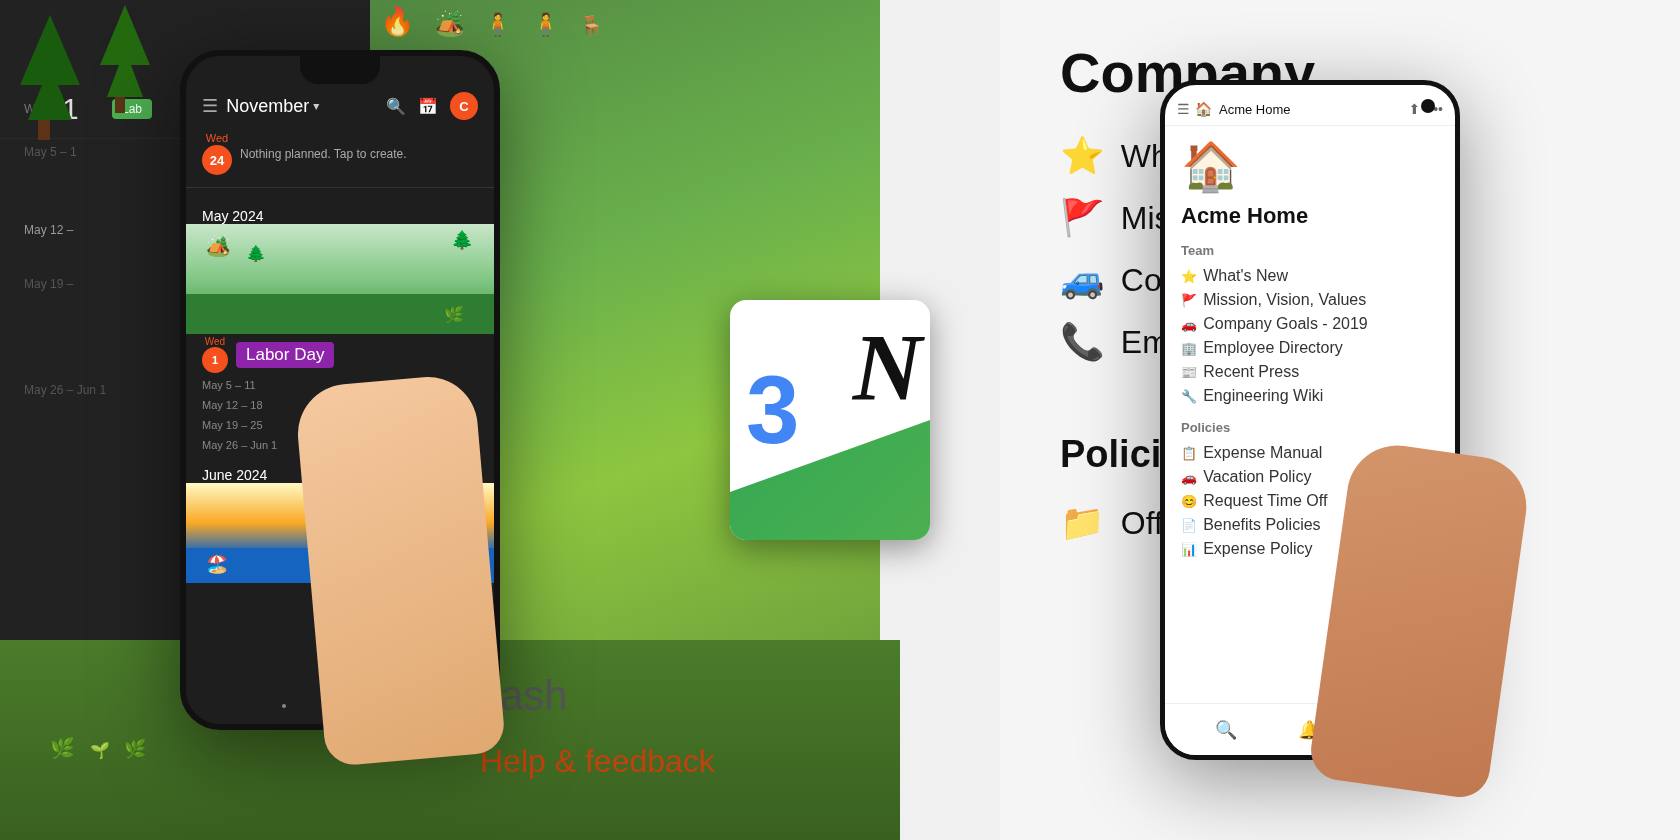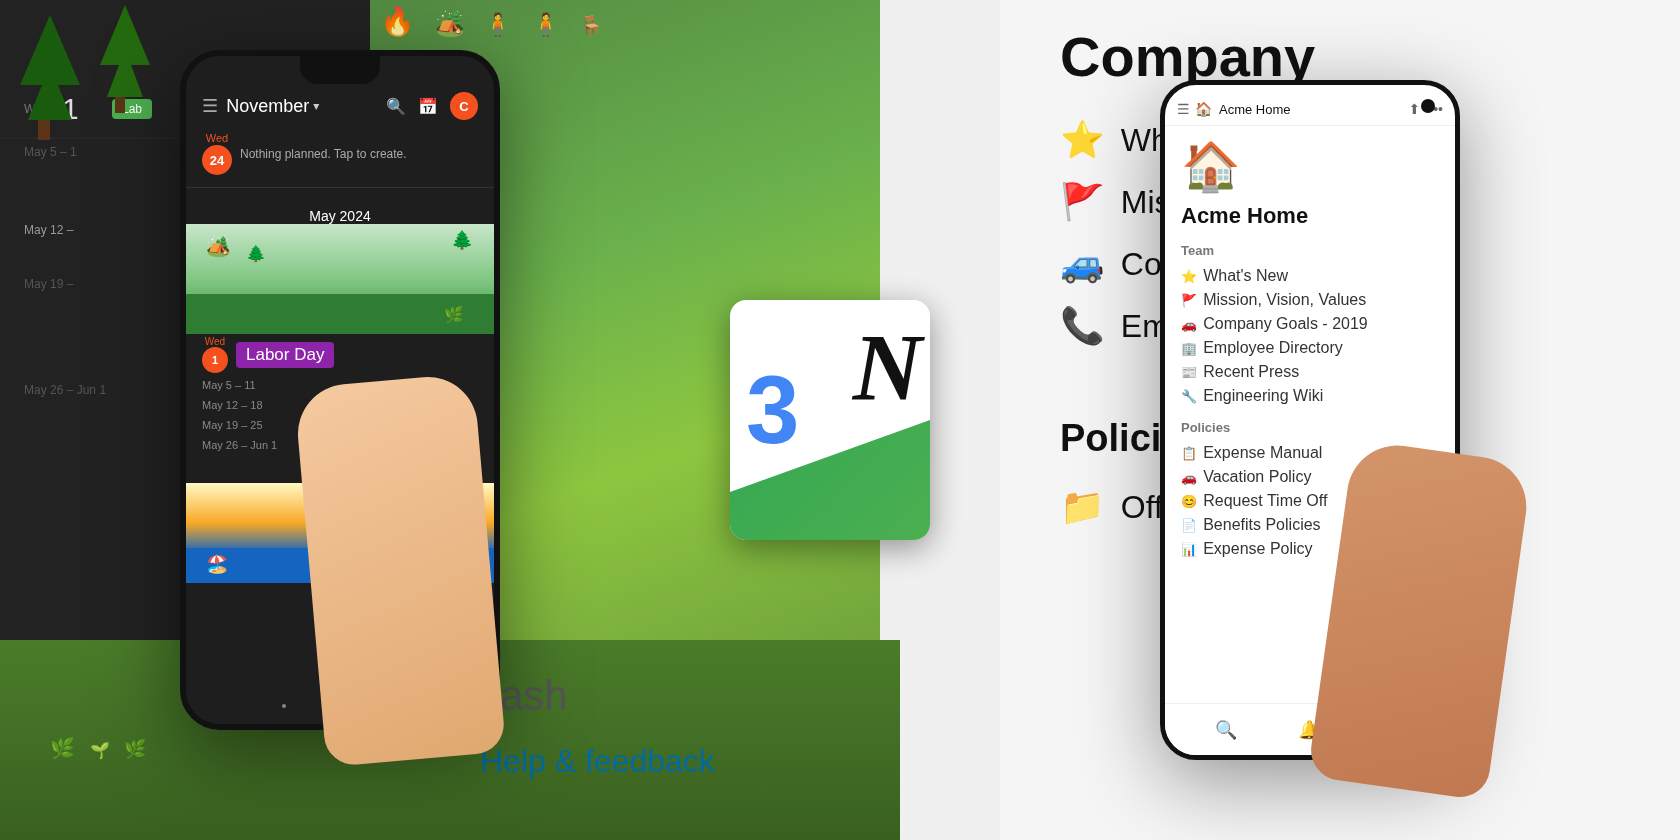--- a/index.html
+++ b/index.html
@@ -43,21 +43,21 @@
       right: 0; top: 0;
       width: 680px; height: 840px;
       background: #f5f5f5;
       z-index: 3;
       overflow: hidden;
     }
     .notion-bg-title {
       font-size: 56px;
       font-weight: 800;
       color: #111;
-      padding: 24px 60px 0 60px;
+      padding: 40px 60px 0 60px;
     }
     .notion-bg-section {
       padding: 20px 60px;
     }
     .notion-bg-section-title {
       font-size: 38px;
       font-weight: 700;
       color: #111;
       margin-bottom: 16px;
     }
@@ -165,21 +165,20 @@
       color: #888;
       font-size: 11px;
       padding: 4px 16px;
     }
 
     .cal-month-header {
       color: #fff;
       font-size: 14px;
       font-weight: 400;
       padding: 12px 16px 0 16px;
-      text-align: center;
     }
 
     .cal-month-illustration {
       width: 100%;
       height: 110px;
       background: linear-gradient(180deg, #c8e6c9 0%, #81c784 50%, #388e3c 100%);
       position: relative;
       overflow: hidden;
       display: flex;
       align-items: flex-end;
@@ -322,21 +321,21 @@
       z-index: 8;
       color: #555;
       font-size: 42px;
       font-weight: 300;
     }
     .center-text-help {
       position: absolute;
       left: 480px;
       bottom: 60px;
       z-index: 8;
-      color: #0369a1;
+      color: #c2410c;
       font-size: 32px;
       font-weight: 400;
     }
 
     
     .phone-right {
       position: absolute;
       right: 220px;
       top: 80px;
       width: 300px;

